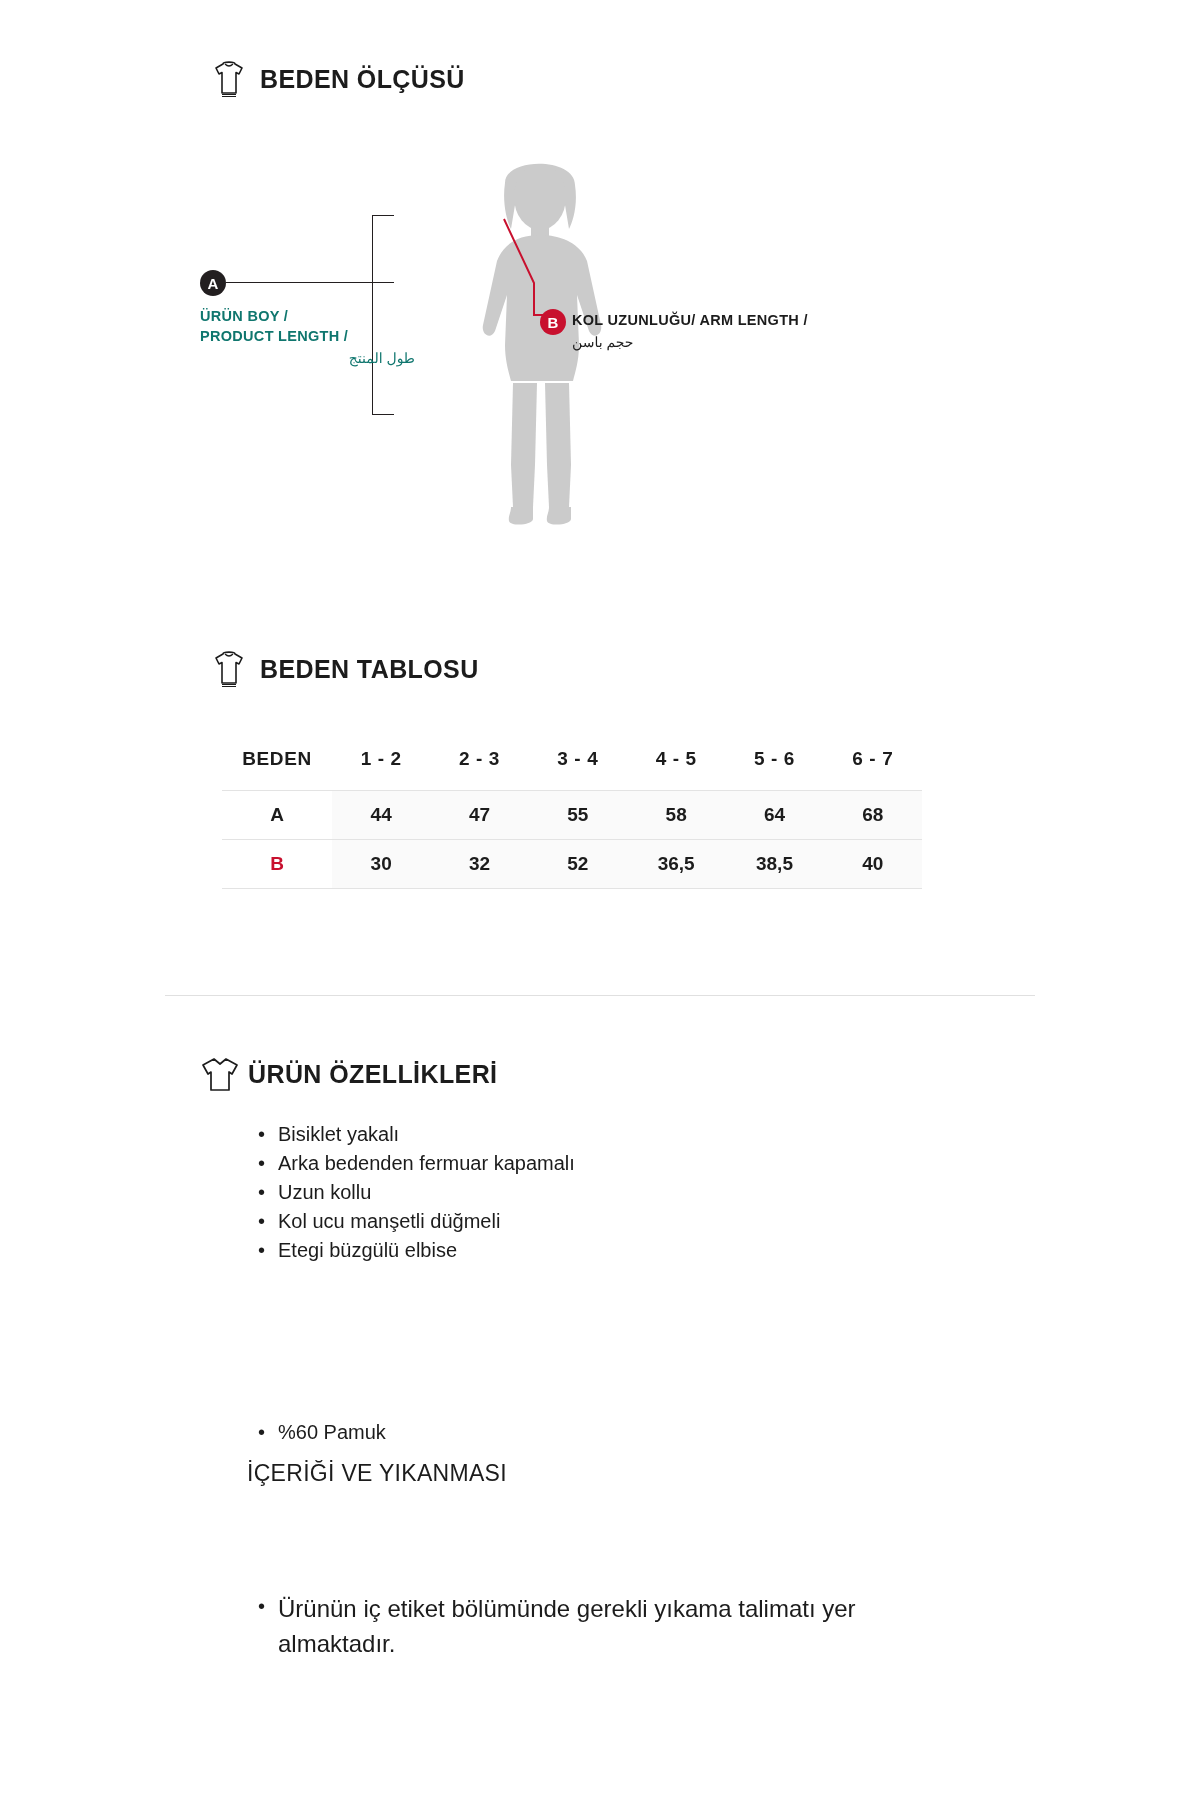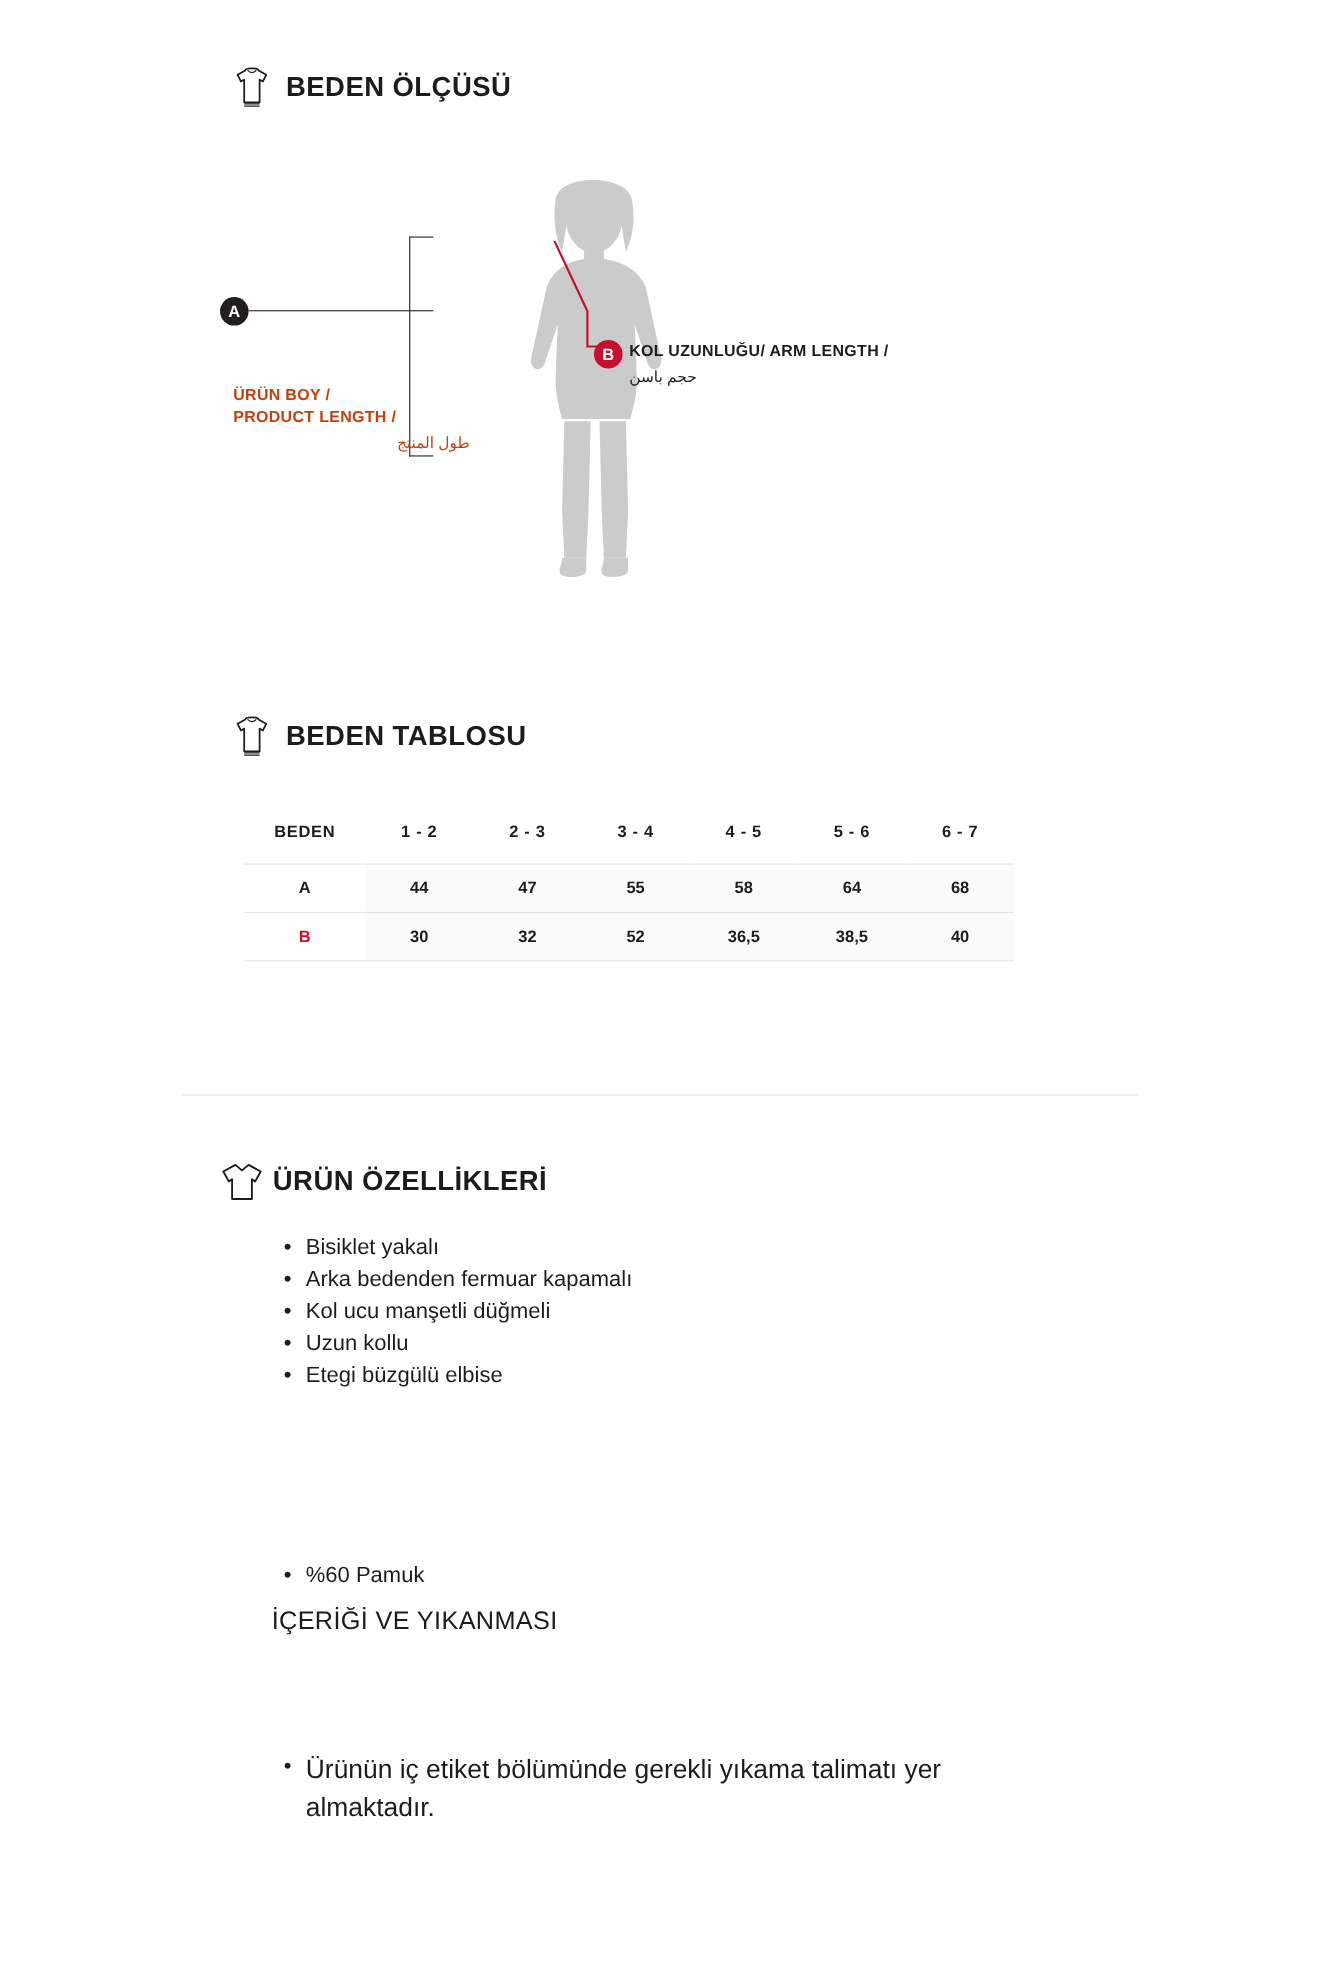--- a/index.html
+++ b/index.html
@@ -82,29 +82,28 @@
   .lead-a {
     position: absolute;
     left: 26px;
     top: 147px;
     width: 168px;
     height: 1px;
     background: #231f20;
   }
   #label-a {
     position: absolute;
-    left: 12px;
+    left: 0px;
     top: 172px;
     width: 215px;
     font-size: 14.5px;
     font-weight: 700;
     line-height: 1.35;
     letter-spacing: 0.3px;
-    color: #c2410c;
-    margin-top: 44px;
+    color: #0f766e;
   }
   #label-a .ar {
     display: block;
     font-weight: 400;
     font-size: 14px;
     margin-top: 3px;
     direction: rtl;
   }
 
   
@@ -157,21 +156,21 @@
     width: 700px;
   }
   table.size-table {
     border-collapse: collapse;
     width: 700px;
     table-layout: fixed;
   }
   table.size-table th,
   table.size-table td {
     text-align: center;
-    font-size: 15px;
+    font-size: 19px;
     font-weight: 700;
     padding: 13px 0;
     color: #1c1c1c;
   }
   table.size-table thead th {
     padding-bottom: 20px;
     letter-spacing: 0.6px;
   }
   table.size-table tbody tr { border-top: 1px solid #e3e3e3; }
   table.size-table tbody tr:last-child { border-bottom: 1px solid #e3e3e3; }
@@ -371,22 +370,22 @@
       <svg width="40" height="38" viewBox="0 0 40 38" fill="none" xmlns="http://www.w3.org/2000/svg">
         <path d="M14 4 L20 9 L26 4 L37 10 L32 19 L29 17 L29 35 L11 35 L11 17 L8 19 L3 10 Z" stroke="#1c1c1c" stroke-width="1.7" fill="none" stroke-linejoin="round"></path>
       </svg>
     </span>
     <span class="title">ÜRÜN ÖZELLİKLERİ</span>
   </div>
 
   <ul class="bullet-list" id="features-list">
     <li>Bisiklet yakalı</li>
     <li>Arka bedenden fermuar kapamalı</li>
+    <li>Uzun kollu</li>
     <li>Kol ucu manşetli düğmeli</li>
-    <li>Uzun kollu</li>
     <li>Etegi büzgülü elbise</li>
   </ul>
 
 
   <ul class="bullet-list" id="fabric-list">
     <li>%60  Pamuk</li>
   </ul>
 
   <div id="washing-head">İÇERİĞİ VE YIKANMASI</div>
 

